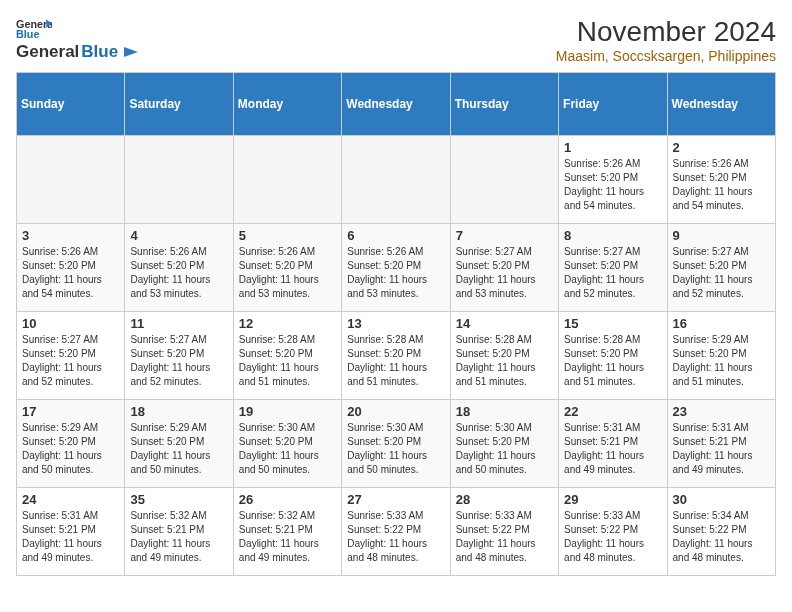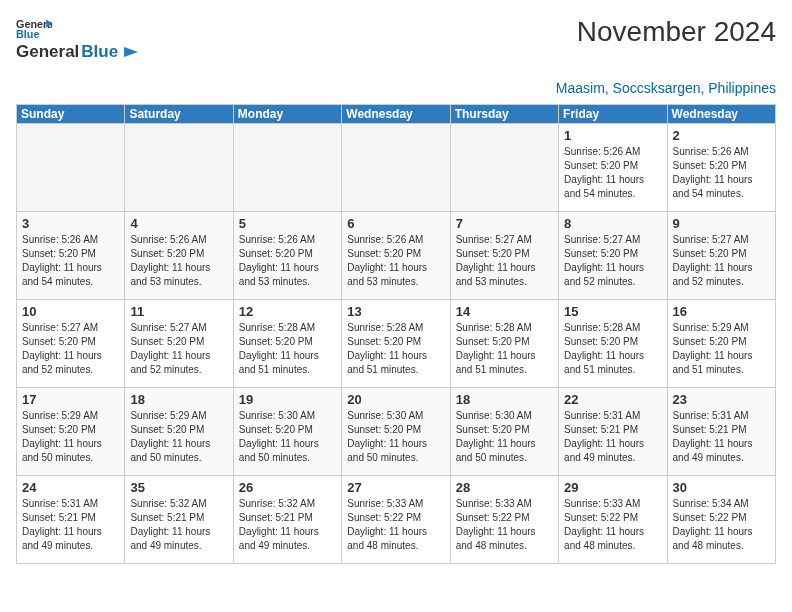--- a/index.html
+++ b/index.html
@@ -28,32 +28,31 @@
     .title-section {
       text-align: right;
     }
     .month-title {
       font-size: 28px;
       font-weight: normal;
       color: #333;
     }
     .location {
       font-size: 14px;
-      color: #0369a1;
-      margin-top: 32px;
+      color: #a16207;
     }
     .calendar {
       width: 100%;
       border-collapse: collapse;
       table-layout: fixed;
     }
     .calendar th {
       background: #2e7bbf;
       color: #fff;
-      padding: 2px 4px;
+      padding: 24px 4px;
       font-size: 12px;
       font-weight: bold;
       text-align: left;
       border: 1px solid #ccc;
     }
     .calendar td {
       vertical-align: top;
       padding: 4px 5px;
       border: 1px solid #ccc;
       font-size: 10px;

